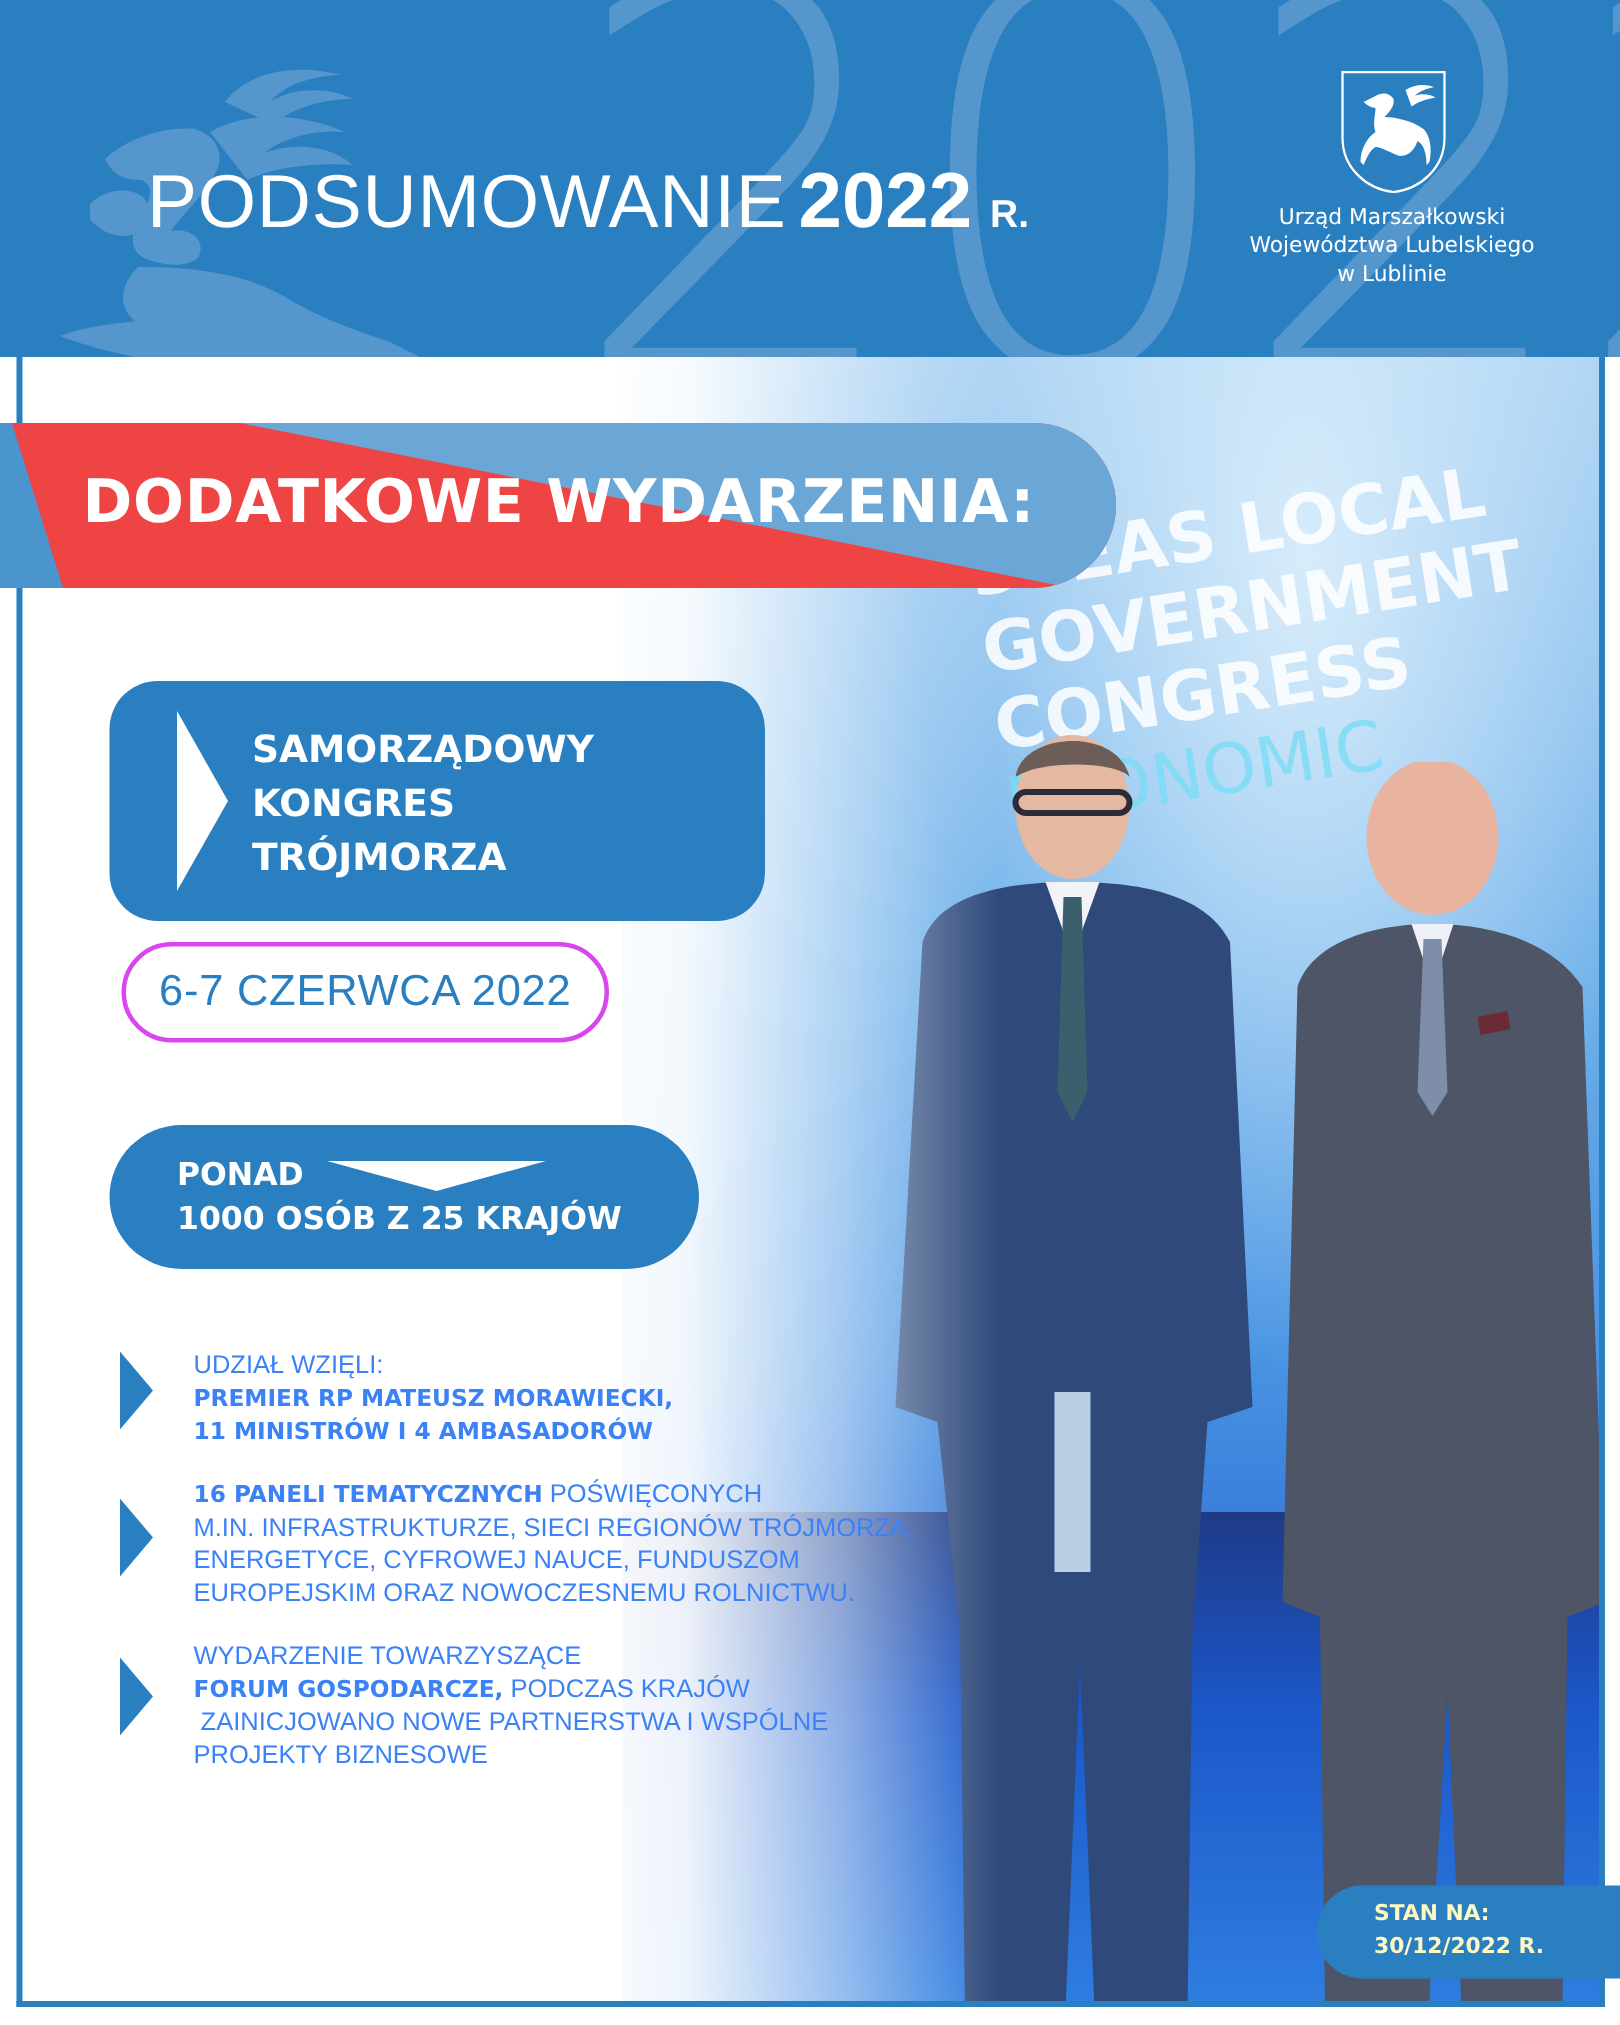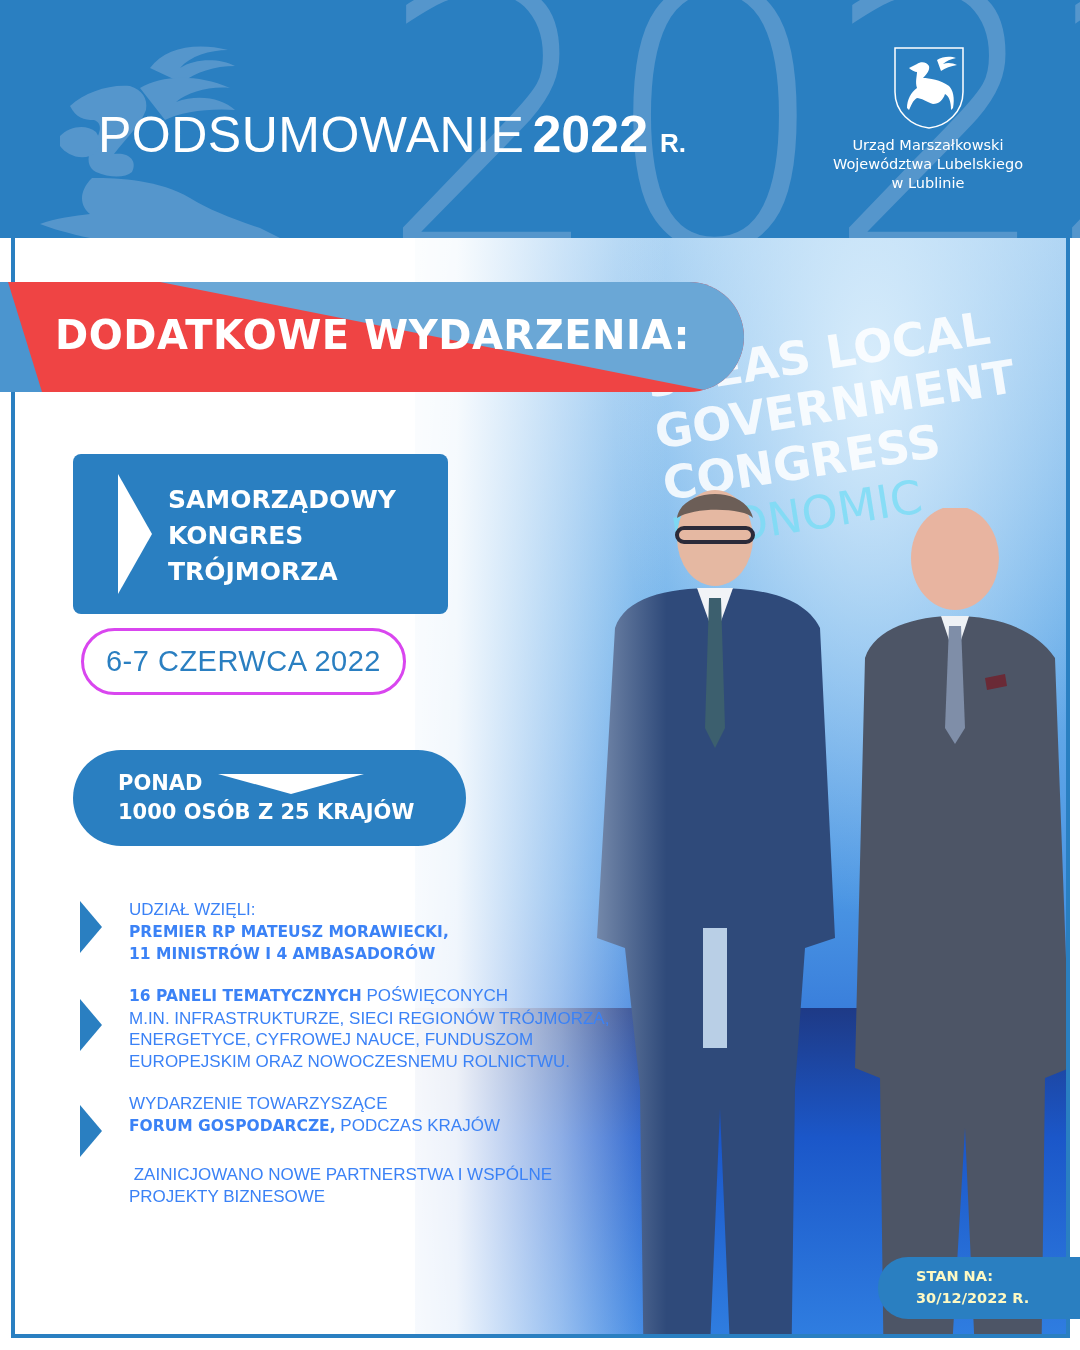--- a/index.html
+++ b/index.html
@@ -86,22 +86,22 @@
     background: #4b95cf;
     clip-path: polygon(0 0, 8px 0, 42px 100%, 0 100%);
   }
   .section-title {
     position: absolute; left: 55px; top: 30px; color: #ffffff; white-space: nowrap;
     font-family: "DejaVu Sans", sans-serif; font-weight: 700; font-size: 40px; letter-spacing: 0.5px;
   }
 
   
   .event-pill {
-    position: absolute; left: 73px; top: 454px; width: 375px; height: 160px; z-index: 6;
-    background: #2a7fc1; border-radius: 8px;
+    position: absolute; left: 73px; top: 454px; width: 437px; height: 160px; z-index: 6;
+    background: #2a7fc1; border-radius: 32px;
   }
   .event-pill .arrow { position: absolute; left: 45px; top: 20px; width: 34px; height: 120px; }
   .event-name {
     position: absolute; left: 95px; top: 28px; color: #ffffff;
     font-family: "DejaVu Sans", sans-serif; font-weight: 700; font-size: 25px; line-height: 36px;
   }
   .event-name div { white-space: nowrap; }
 
   
   .date-pill {
@@ -271,21 +271,21 @@
   </div>
 </div>
 
 <div class="bullet" style="top:1093px;">
   <svg class="marker" style="top:12px;" viewBox="0 0 22 52">
       <polygon points="0,0 22,26 0,52" fill="#2a7fc1"></polygon>
     </svg>
   <div class="text">
     <div>WYDARZENIE TOWARZYSZĄCE</div>
     <div><b>FORUM GOSPODARCZE,</b><span> PODCZAS KRAJÓW</span></div>
-    <div style="white-space:pre;margin-top:27px;"> ZAINICJOWANO NOWE PARTNERSTWA I WSPÓLNE</div>
+    <div style="white-space:pre;"> ZAINICJOWANO NOWE PARTNERSTWA I WSPÓLNE</div>
     <div>PROJEKTY BIZNESOWE</div>
   </div>
 </div>
 
 <div class="status-badge">
   <div class="l1">STAN NA:</div>
   <div class="l2">30/12/2022 R.</div>
 </div>
 
 </body></html>

